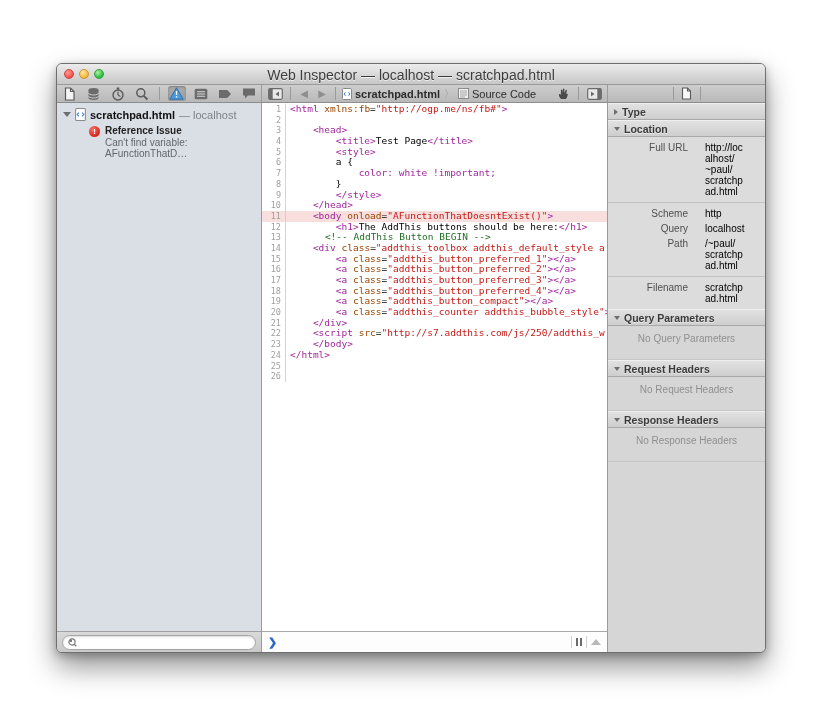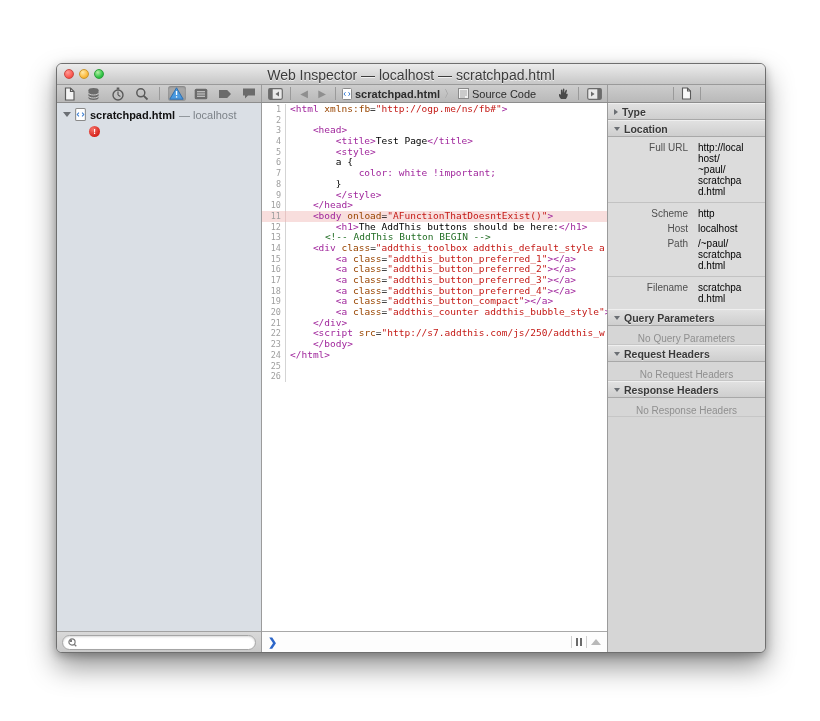--- a/index.html
+++ b/index.html
@@ -109,22 +109,22 @@
     height:17px; flex:0 0 17px; display:flex; align-items:center; gap:4px; padding:0 6px;
     background:linear-gradient(#e1e1e1,#cecece); border-top:1px solid #efefef; border-bottom:1px solid #a8a8a8;
     font-size:10.5px; font-weight:bold; color:#3a3a3a; text-shadow:0 1px 0 rgba(255,255,255,.5);
   }
   .sec-header .disc.down { border-left-width:3.5px; border-right-width:3.5px; border-top-width:4.5px; }
   .sec-header .disc.right { border-top-width:3.5px; border-bottom-width:3.5px; border-left-width:4.5px; }
   .sec-body { background:#dcdcdc; }
   .detail-group { padding:3px 12px; border-bottom:1px solid #c2c2c2; }
   .detail-row { display:flex; align-items:flex-start; padding:2px 6px 2px 0; }
   .detail-label { width:68px; flex:0 0 68px; text-align:right; color:#4f4f4f; }
-  .detail-value { margin-left:10px; color:#000; white-space:pre-line; word-break:break-all; }
-  .empty-row { text-align:center; color:#8f8f8f; padding:7px 0 0; border-bottom:1px solid #c6c6c6; }
+  .detail-value { margin-left:17px; color:#000; white-space:pre-line; word-break:break-all; }
+  .empty-row { text-align:center; color:#8f8f8f; padding:7px 0 15px; border-bottom:1px solid #c6c6c6; }
 
   svg.icon { display:block; }
 </style>
 </head>
 <body>
 
 <div class="window">
 
   <div class="titlebar">
     <span class="traffic tl-red"></span>
@@ -248,20 +248,24 @@
           <span class="disc down"></span>
           <svg class="icon" width="11" height="13" viewBox="0 0 10 12">
               <rect x="0.5" y="0.5" width="9" height="11" rx="1" fill="#fff" stroke="#8a8a8a"></rect>
               <path d="M3.5 4.2 L2 6 L3.5 7.8 M6.5 4.2 L8 6 L6.5 7.8" fill="none" stroke="#3b7fd4" stroke-width="1"></path>
             </svg>
           <span class="res-name">scratchpad.html</span>
           <span class="res-host">— localhost</span>
         </div>
         <div class="issue-row">
           <span class="err-badge">!</span>
+          <span class="issue-text">
+            <span class="issue-title">Reference Issue</span><br>
+            <span class="issue-detail">Can't find variable: AFunctionThatD…</span>
+          </span>
         </div>
       </div>
       <div class="sidebar-bottom">
         <div class="filter-field">
           <svg class="icon" width="9" height="9" viewBox="0 0 9 9">
               <circle cx="4" cy="4" r="3.1" fill="none" stroke="#7a7a7a" stroke-width="1.2"></circle>
               <path d="M6.2 6.2 L8.3 8.3" stroke="#7a7a7a" stroke-width="1.3"></path>
               <path d="M4 1.6 A2.4 2.4 0 0 0 1.6 4 L4 4 z" fill="#7a7a7a"></path>
             </svg>
           <input class="filter-input" placeholder="" style="">
@@ -329,21 +333,21 @@
 ~paul/
 scratchpad.html</span>
           </div>
         </div>
         <div class="detail-group">
           <div class="detail-row">
             <span class="detail-label">Scheme</span>
             <span class="detail-value">http</span>
           </div>
           <div class="detail-row">
-            <span class="detail-label">Host</span>
+            <span class="detail-label">Query</span>
             <span class="detail-value">localhost</span>
           </div>
           <div class="detail-row">
             <span class="detail-label">Path</span>
             <span class="detail-value">/~paul/
 scratchpad.html</span>
           </div>
         </div>
         <div class="detail-group" style="border-bottom:none;">
           <div class="detail-row">

